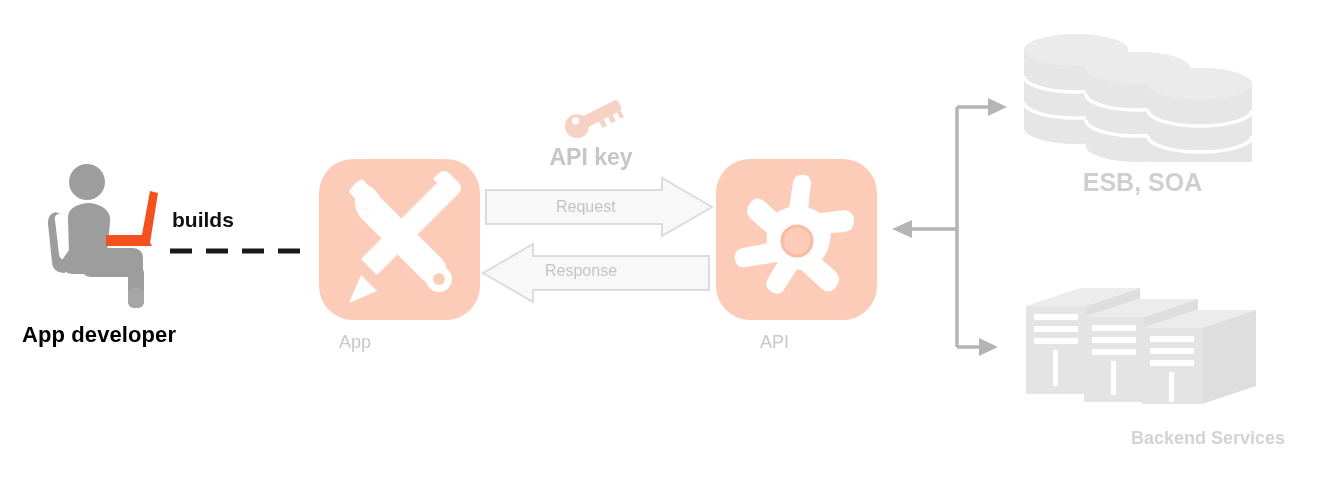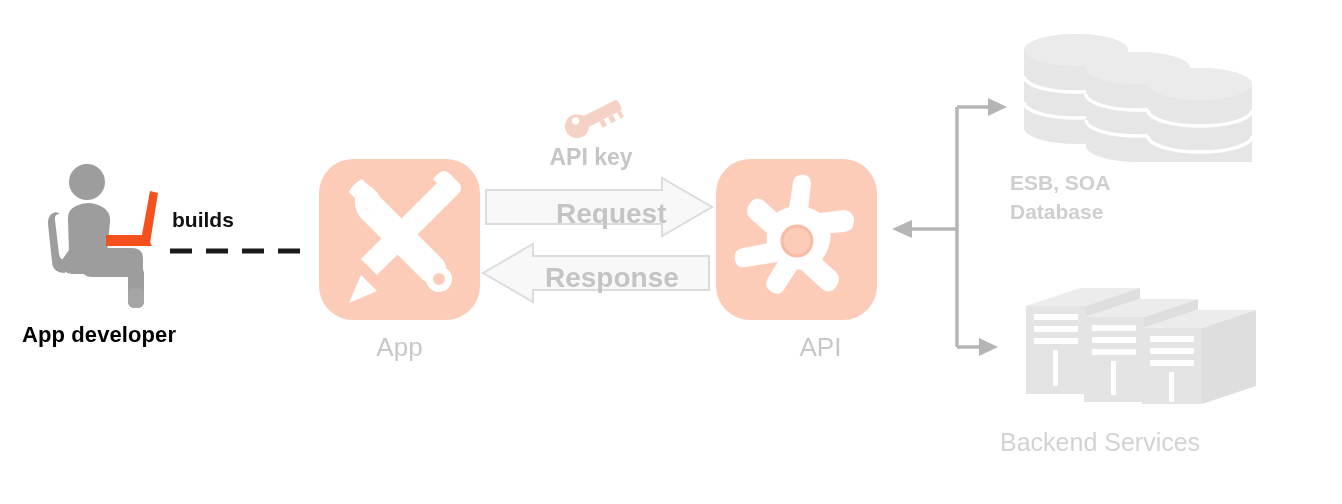--- a/index.html
+++ b/index.html
@@ -29,56 +29,56 @@
     white-space: nowrap;
   }
   .lbl-builds {
     left: 172px; top: 208px;
     font-size: 21px;
     font-weight: bold;
     color: #111111;
     white-space: nowrap;
   }
   .lbl-under-box {
-    font-size: 26px;
+    font-size: 18px;
     font-weight: normal;
     color: #c8c8c8;
     white-space: nowrap;
-    text-align: center;
+    text-align: left;
   }
   .lbl-apikey {
     left: 536px; top: 144px;
     width: 110px;
     text-align: center;
     font-size: 23px;
     font-weight: bold;
     color: #c6c6c6;
     white-space: nowrap;
   }
   .arrow-text {
-    font-size: 28px;
-    font-weight: bold;
+    font-size: 16px;
+    font-weight: normal;
     color: #c4c4c4;
     white-space: nowrap;
   }
   .lbl-backend-stack {
     left: 1010px; top: 168px;
     width: 265px;
-    text-align: left;
-    font-size: 21px;
+    text-align: center;
+    font-size: 25px;
     font-weight: bold;
     color: #cfcfcf;
     line-height: 29px;
   }
   .lbl-backend-title {
     left: 1000px; top: 428px;
     width: 285px;
-    text-align: left;
-    font-size: 25px;
-    font-weight: normal;
+    text-align: right;
+    font-size: 18px;
+    font-weight: bold;
     color: #d3d3d3;
     white-space: nowrap;
   }
 
   
   .tile {
     border-radius: 34px;
     background: #fcccb8;
   }
 </style>
@@ -256,21 +256,20 @@
         <g stroke="#ffffff" stroke-width="3.5" fill="none">
           <path d="M132 78 a52 16 0 0 0 104 0"></path>
           <path d="M132 104 a52 16 0 0 0 104 0"></path>
         </g>
       </g>
     </svg>
   </div>
 
   <div class="abs lbl-backend-stack">
     <div>ESB, SOA</div>
-    <div>Database</div>
   </div>
 
   <div class="abs" style="left:1018px; top:284px; width:250px; height:120px;">
     <svg width="250" height="120" viewBox="0 0 250 120">
 
       <g>
         <path d="M8 22 L62 4 L122 4 L68 22 Z" fill="#ececec"></path>
         <path d="M8 22 L68 22 L68 110 L8 110 Z" fill="#e4e4e4"></path>
         <path d="M68 22 L122 4 L122 92 L68 110 Z" fill="#dedede"></path>
         <g fill="#ffffff">

